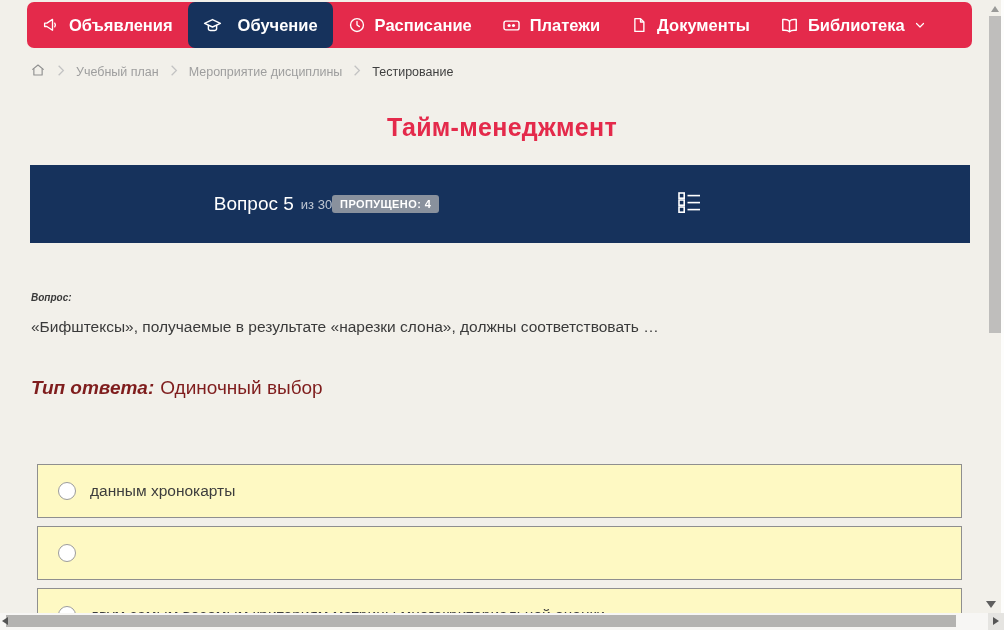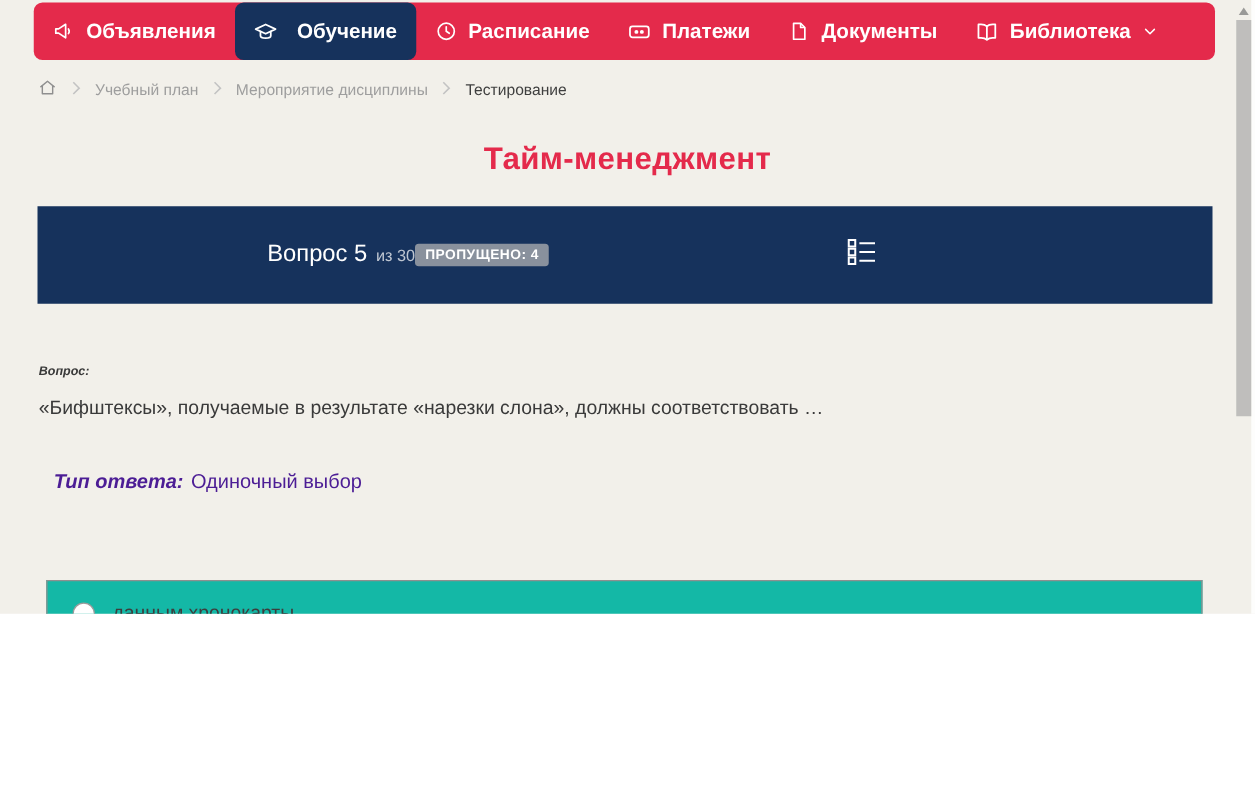--- a/index.html
+++ b/index.html
@@ -1,16 +1,16 @@
 <!DOCTYPE html>
 <html><head>
 <meta charset="utf-8">
 <style>
   html,body{margin:0;padding:0;}
-  .screen{position:relative;width:1004px;height:491px;background:var(--bg,#f2f0ea);
+  .screen{position:relative;width:1004px;height:630px;background:var(--bg,#f2f0ea);
     font-family:"Liberation Sans","DejaVu Sans",sans-serif;overflow:hidden;}
 
   
   .nav{position:absolute;left:27px;top:2px;width:945px;height:46px;background:var(--red,#e42a4b);
     border-radius:7px;display:flex;align-items:stretch;}
   .nav-item{display:flex;align-items:center;gap:9px;padding:0 15px;color:#fff;
     font-weight:bold;font-size:16.5px;border-radius:7px;cursor:pointer;white-space:nowrap;}
   .nav-item.active{background:var(--navy,#16325c);gap:16px;}
   .nav-item svg{display:block;}
 
@@ -37,26 +37,26 @@
   .q-progress-fill{height:100%;background:rgba(255,255,255,.9);border-radius:3px;width:14%;}
   .q-list-btn{margin-left:88px;cursor:pointer;display:flex;align-items:center;}
   .q-timer{margin-left:auto;margin-right:18px;font-size:32px;letter-spacing:1px;
     color:#fff;margin-top:4px;}
   .q-timer .t-sec{color:#9aa7ba;}
 
   
   .q-label{position:absolute;left:31px;top:292px;font-size:10px;color:#3a3a3a;
     font-weight:bold;font-style:italic;}
   .q-text{position:absolute;left:31px;top:318px;width:920px;font-size:15.5px;color:#3a3a3a;}
-  .q-type{position:absolute;left:31px;top:377px;font-size:16px;color:#4c1d95;margin-left:12px;}
+  .q-type{position:absolute;left:31px;top:377px;font-size:19px;color:#7f1d1d;}
   .q-type .q-type-label{font-weight:bold;font-style:italic;}
   .q-type .q-type-value{margin-left:6px;}
 
   
-  .option{position:absolute;left:37px;width:925px;height:54px;background:#14b8a6;
+  .option{position:absolute;left:37px;width:925px;height:54px;background:#fef9c3;
     border:1px solid #8f8f8f;display:flex;align-items:center;padding-left:20px;
     box-sizing:border-box;gap:14px;cursor:pointer;}
   .option1{top:464px;} .option2{top:526px;} .option3{top:588px;height:54px;}
   .radio{width:16px;height:16px;border:1px solid #9c9c9c;border-radius:50%;background:#fff;flex:none;}
   .option-label{font-size:15.5px;color:#3d3d3d;}
 
   
   .v-strip{position:absolute;right:0;top:0;width:3px;height:614px;background:#fdfdfc;}
   .v-thumb{position:absolute;left:989px;top:16px;width:12px;height:317px;background:#bfbebc;}
   .tri{width:0;height:0;position:absolute;}

